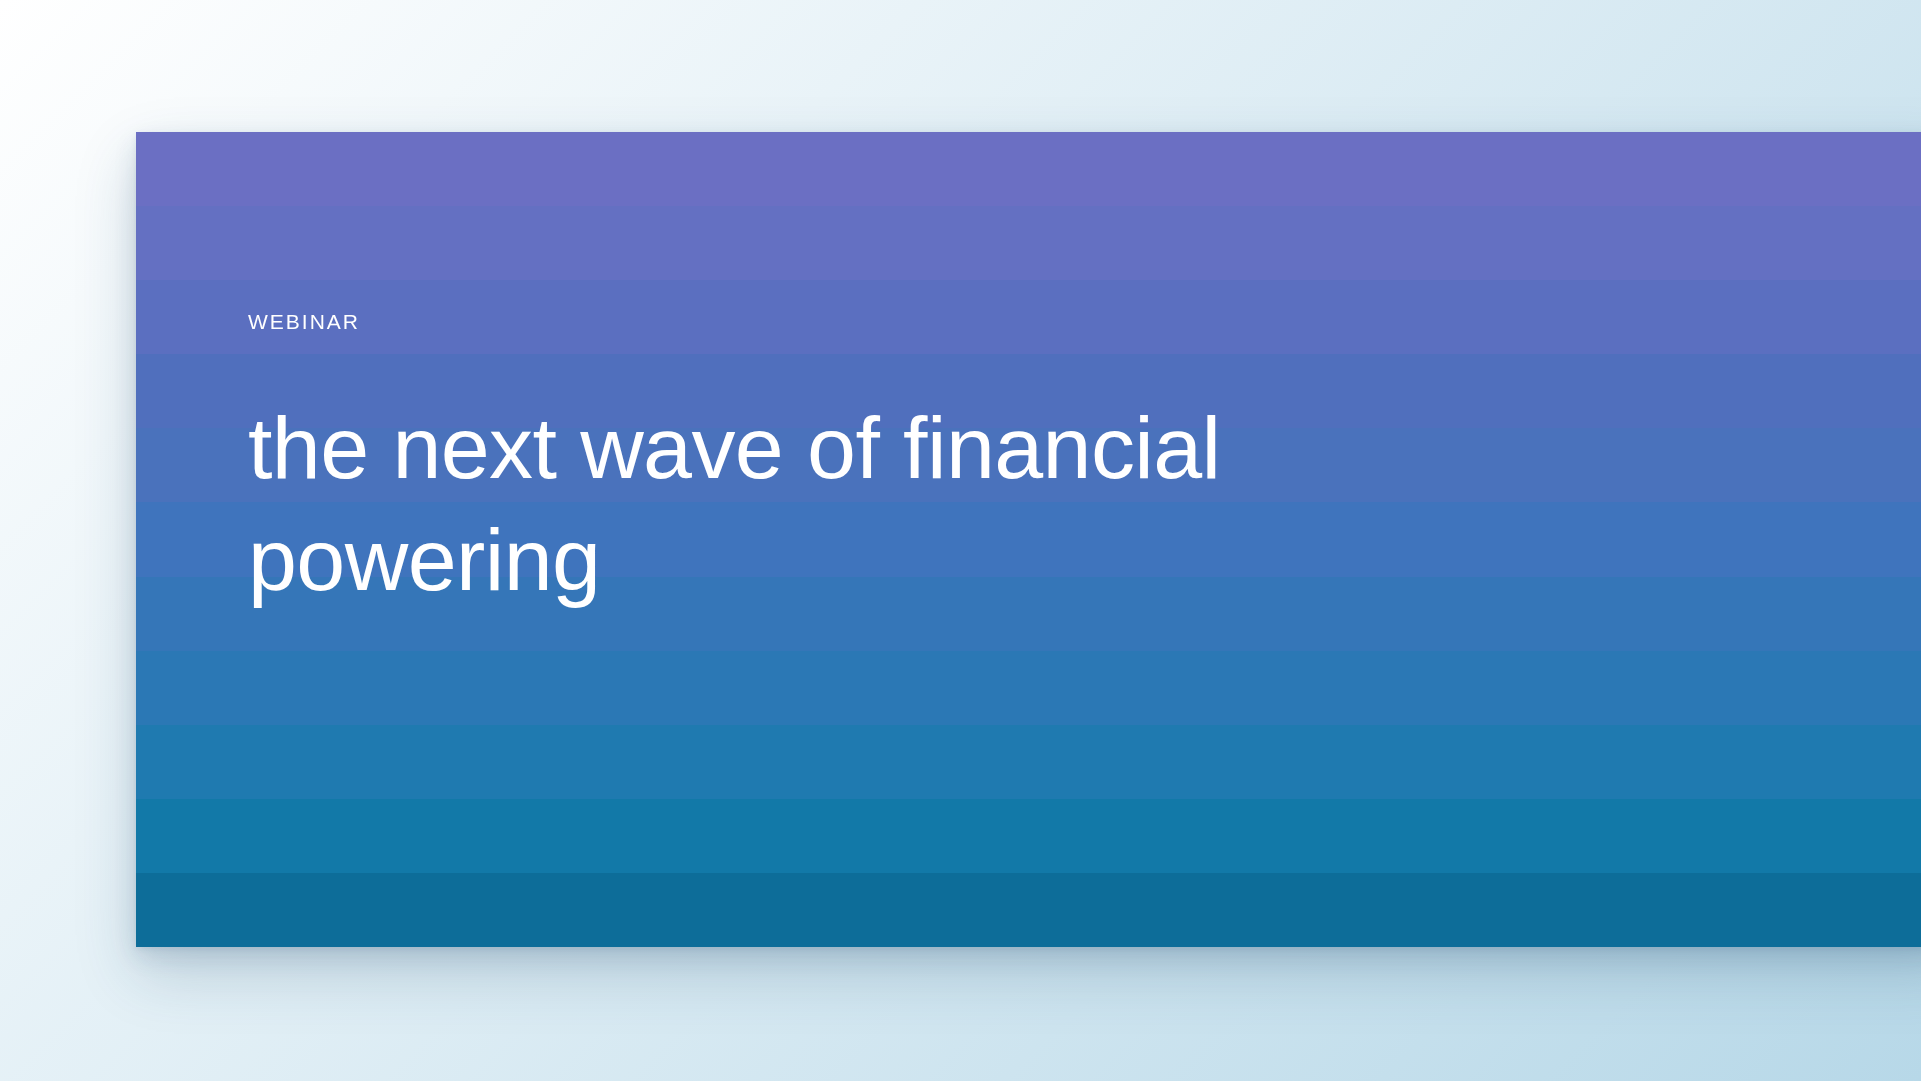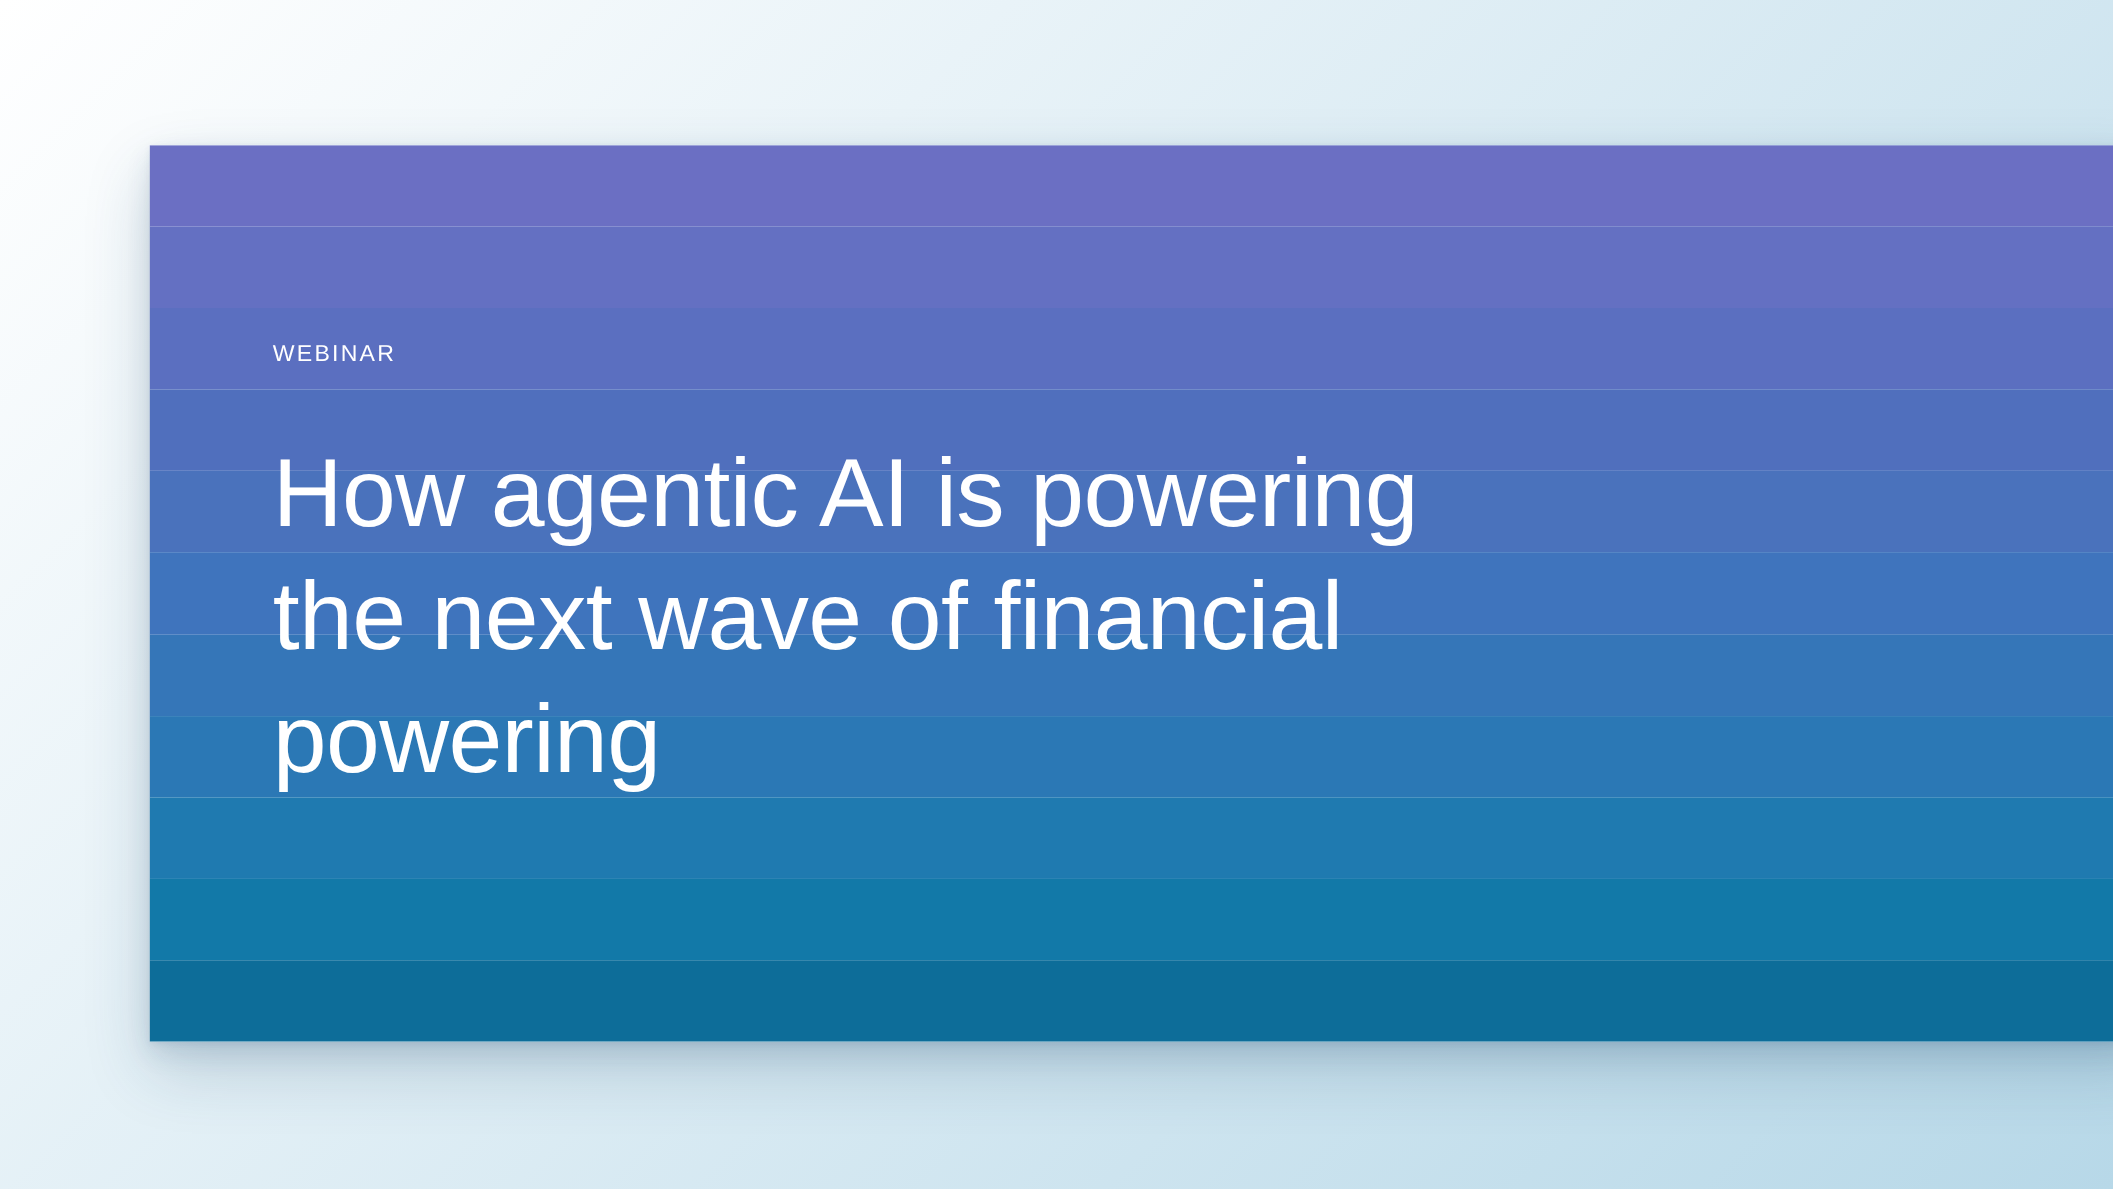--- a/index.html
+++ b/index.html
@@ -116,20 +116,19 @@
       <i style="background: rgb(31, 122, 176);"></i>
       <i style="background: rgb(18, 121, 168);"></i>
       <i style="background: rgb(13, 109, 153);"></i>
     </div>
 
     <div class="card-content">
 
       <div id="eyebrow">WEBINAR</div>
 
       <h1 id="headline">
-        <span class="hl-line">How agentic AI is powering</span>
         <span class="hl-line">the next wave of financial</span>
         <span class="hl-line">powering</span>
       </h1>
 
     </div>
   </div>
 </div>
 
 </body></html>

